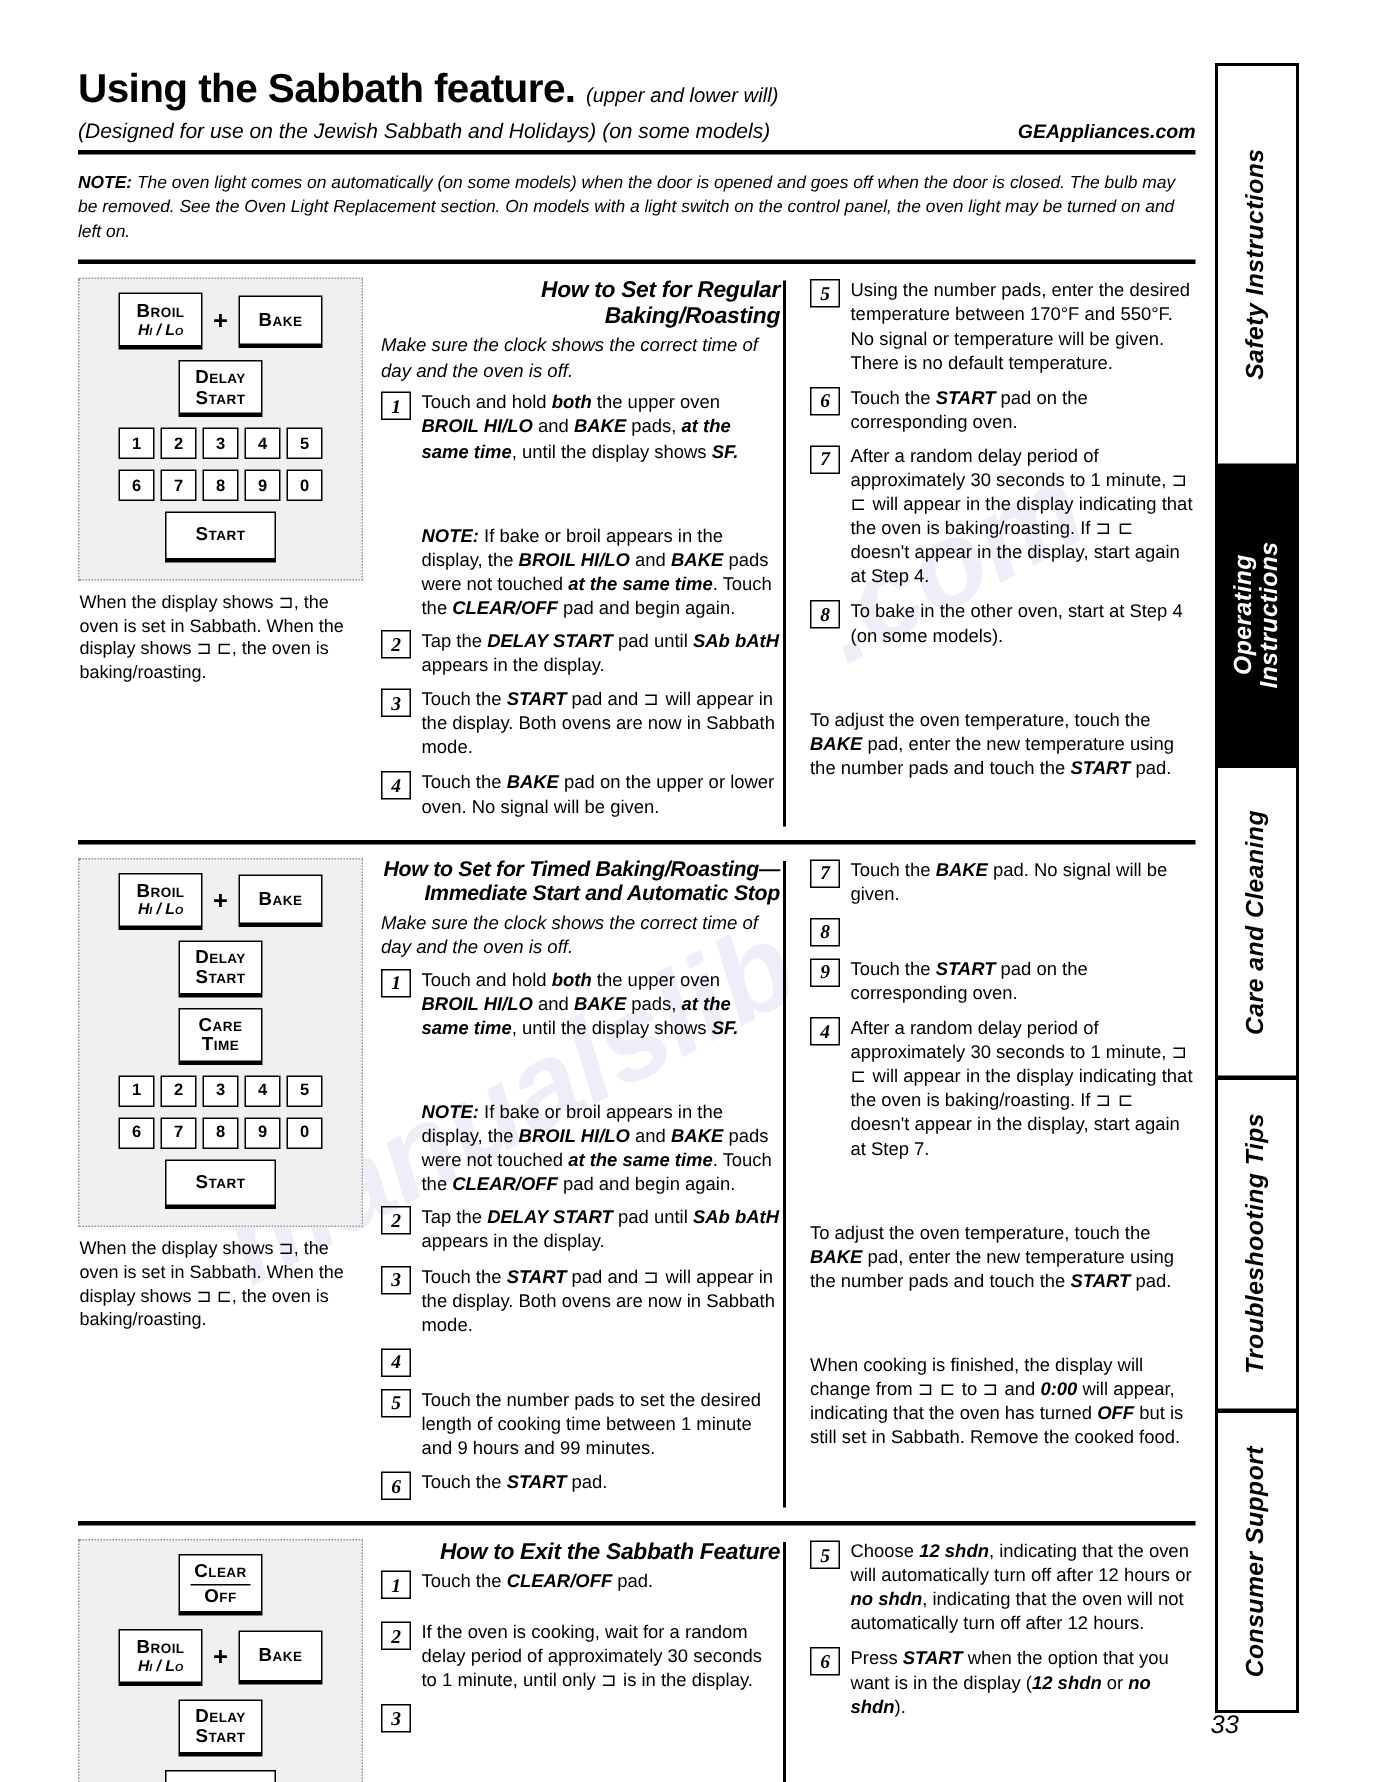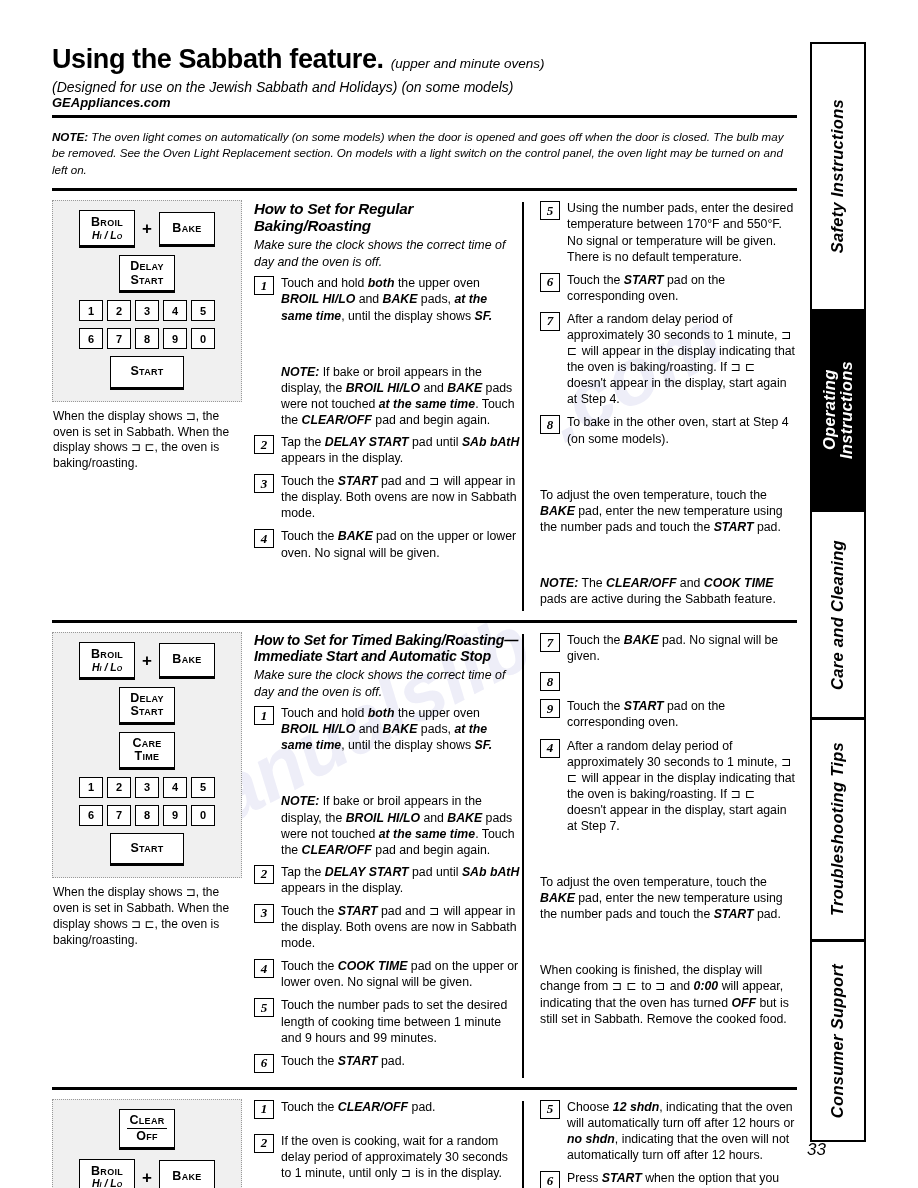--- a/index.html
+++ b/index.html
@@ -51,21 +51,20 @@
   h1.title {
     font-size: 27px; font-weight: bold; 
     letter-spacing: -0.4px;
   }
   .title-sub {
     font-size: 13.5px; font-style: italic; margin-left: 7px;
   }
   .subtitle-row {
     display: flex; align-items: baseline; justify-content: space-between;
     margin-top: 4px;
-    flex-direction: column;
   }
   .subtitle { font-size: 14px; font-style: italic; }
   .brandsite { font-size: 13px; font-weight: bold; font-style: italic; }
   .rule-thick { border-top: 3.5px solid #000; margin-top: 5px; }
   .rule-section { border-top: 3.5px solid #000; }
 
   .intro {
     font-size: 12.6px; font-style: italic; line-height: 1.42;
     margin-top: 9px;
   }
@@ -116,21 +115,21 @@
     font-size: 11px; font-weight: bold;
   }
   .cp-caption {
     font-size: 12px; line-height: 1.32; margin-top: 7px;
     padding: 0 1px;
   }
 
   
   h2.sec-head {
     font-size: 15.2px; font-weight: bold; font-style: italic;
-    letter-spacing: -0.2px; margin-bottom: 3px;
+    letter-spacing: -0.2px; margin-bottom: 3px; text-align: right;
   }
   .lead {
     font-size: 12.4px; font-style: italic; line-height: 1.33;
     margin-bottom: 5px;
   }
   .step { display: flex; margin-bottom: 7px; }
   .stepnum {
     flex: 0 0 20px;
     border: 1.3px solid #000;
     height: 19px;
@@ -186,21 +185,21 @@
     </div>
     <div class="tab t-consumer">
       <span class="tab-label">Consumer Support</span>
     </div>
   </div>
 
   <div class="content">
 
     <div class="title-row">
       <h1 class="title">Using the Sabbath feature.</h1>
-      <span class="title-sub">(upper and minute ovens)</span>
+      <span class="title-sub">(upper and lower will)</span>
     </div>
     <div class="subtitle-row">
       <span class="subtitle">(Designed for use on the Jewish Sabbath and Holidays)  (on some models)</span>
       <span class="brandsite">GEAppliances.com</span>
     </div>
     <div class="rule-thick"></div>
 
     <p class="note-block"><b>NOTE:</b><span> The oven light comes on automatically (on some models) when the door is opened and goes off when the door is closed. The bulb may be removed. See the Oven Light Replacement section. On models with a light switch on the control panel, the oven light may be turned on and left on.</span></p>
 
     <div class="rule-section" style="margin-top:10px;"></div>
@@ -283,21 +282,20 @@
         </div>
         <div class="step">
           <div class="stepnum">7</div>
           <div class="steptext">After a random delay period of approximately 30 seconds to 1 minute, <span class="sym">⊐</span> <span class="sym">⊏</span> will appear in the display indicating that the oven is baking/roasting. If <span class="sym">⊐</span> <span class="sym">⊏</span> doesn't appear in the display, start again at Step 4.</div>
         </div>
         <div class="step">
           <div class="stepnum">8</div>
           <div class="steptext">To bake in the other oven, start at Step 4 (on some models).</div>
         </div>
         <p class="para">To adjust the oven temperature, touch the <b>BAKE</b> pad, enter the new temperature using the number pads and touch the <b>START</b> pad.</p>
-        <p class="para"><b>NOTE:</b> The <b>CLEAR/<b>OFF</b></b> and <b>COOK TIME</b> pads are active during the Sabbath feature.</p>
       </div>
     </div>
 
     <div class="rule-section"></div>
 
     <div class="section">
       <div class="panel-col">
         <div class="cpanel">
           <div class="cp-row">
             <div class="key tall">
@@ -356,21 +354,20 @@
         <div class="step">
           <div class="stepnum">2</div>
           <div class="steptext">Tap the <b>DELAY <b>START</b></b> pad until <b>SAb bAtH</b> appears in the display.</div>
         </div>
         <div class="step">
           <div class="stepnum">3</div>
           <div class="steptext">Touch the <b>START</b> pad and <span class="sym">⊐</span> will appear in the display. Both ovens are now in Sabbath mode.</div>
         </div>
         <div class="step">
           <div class="stepnum">4</div>
-          <div class="steptext">Touch the <b>COOK TIME</b> pad on the upper or lower oven. No signal will be given.</div>
         </div>
         <div class="step">
           <div class="stepnum">5</div>
           <div class="steptext">Touch the number pads to set the desired length of cooking time between 1 minute and 9 hours and 99 minutes.</div>
         </div>
         <div class="step">
           <div class="stepnum">6</div>
           <div class="steptext">Touch the <b>START</b> pad.</div>
         </div>
       </div>
@@ -427,20 +424,21 @@
           </div>
           <div class="cp-row">
             <div class="key wide" style="padding:9px 10px;">
               
             </div>
           </div>
         </div>
       </div>
 
       <div class="col col-left">
+        <h2 class="sec-head">How to Exit the Sabbath Feature</h2>
         <div class="step">
           <div class="stepnum">1</div>
           <div class="steptext">Touch the <b>CLEAR/<b>OFF</b></b> pad.</div>
         </div>
         <div class="step" style="margin-top:14px;">
           <div class="stepnum">2</div>
           <div class="steptext">If the oven is cooking, wait for a random delay period of approximately 30 seconds to 1 minute, until only <span class="sym">⊐</span> is in the display.</div>
         </div>
         <div class="step">
           <div class="stepnum">3</div>

